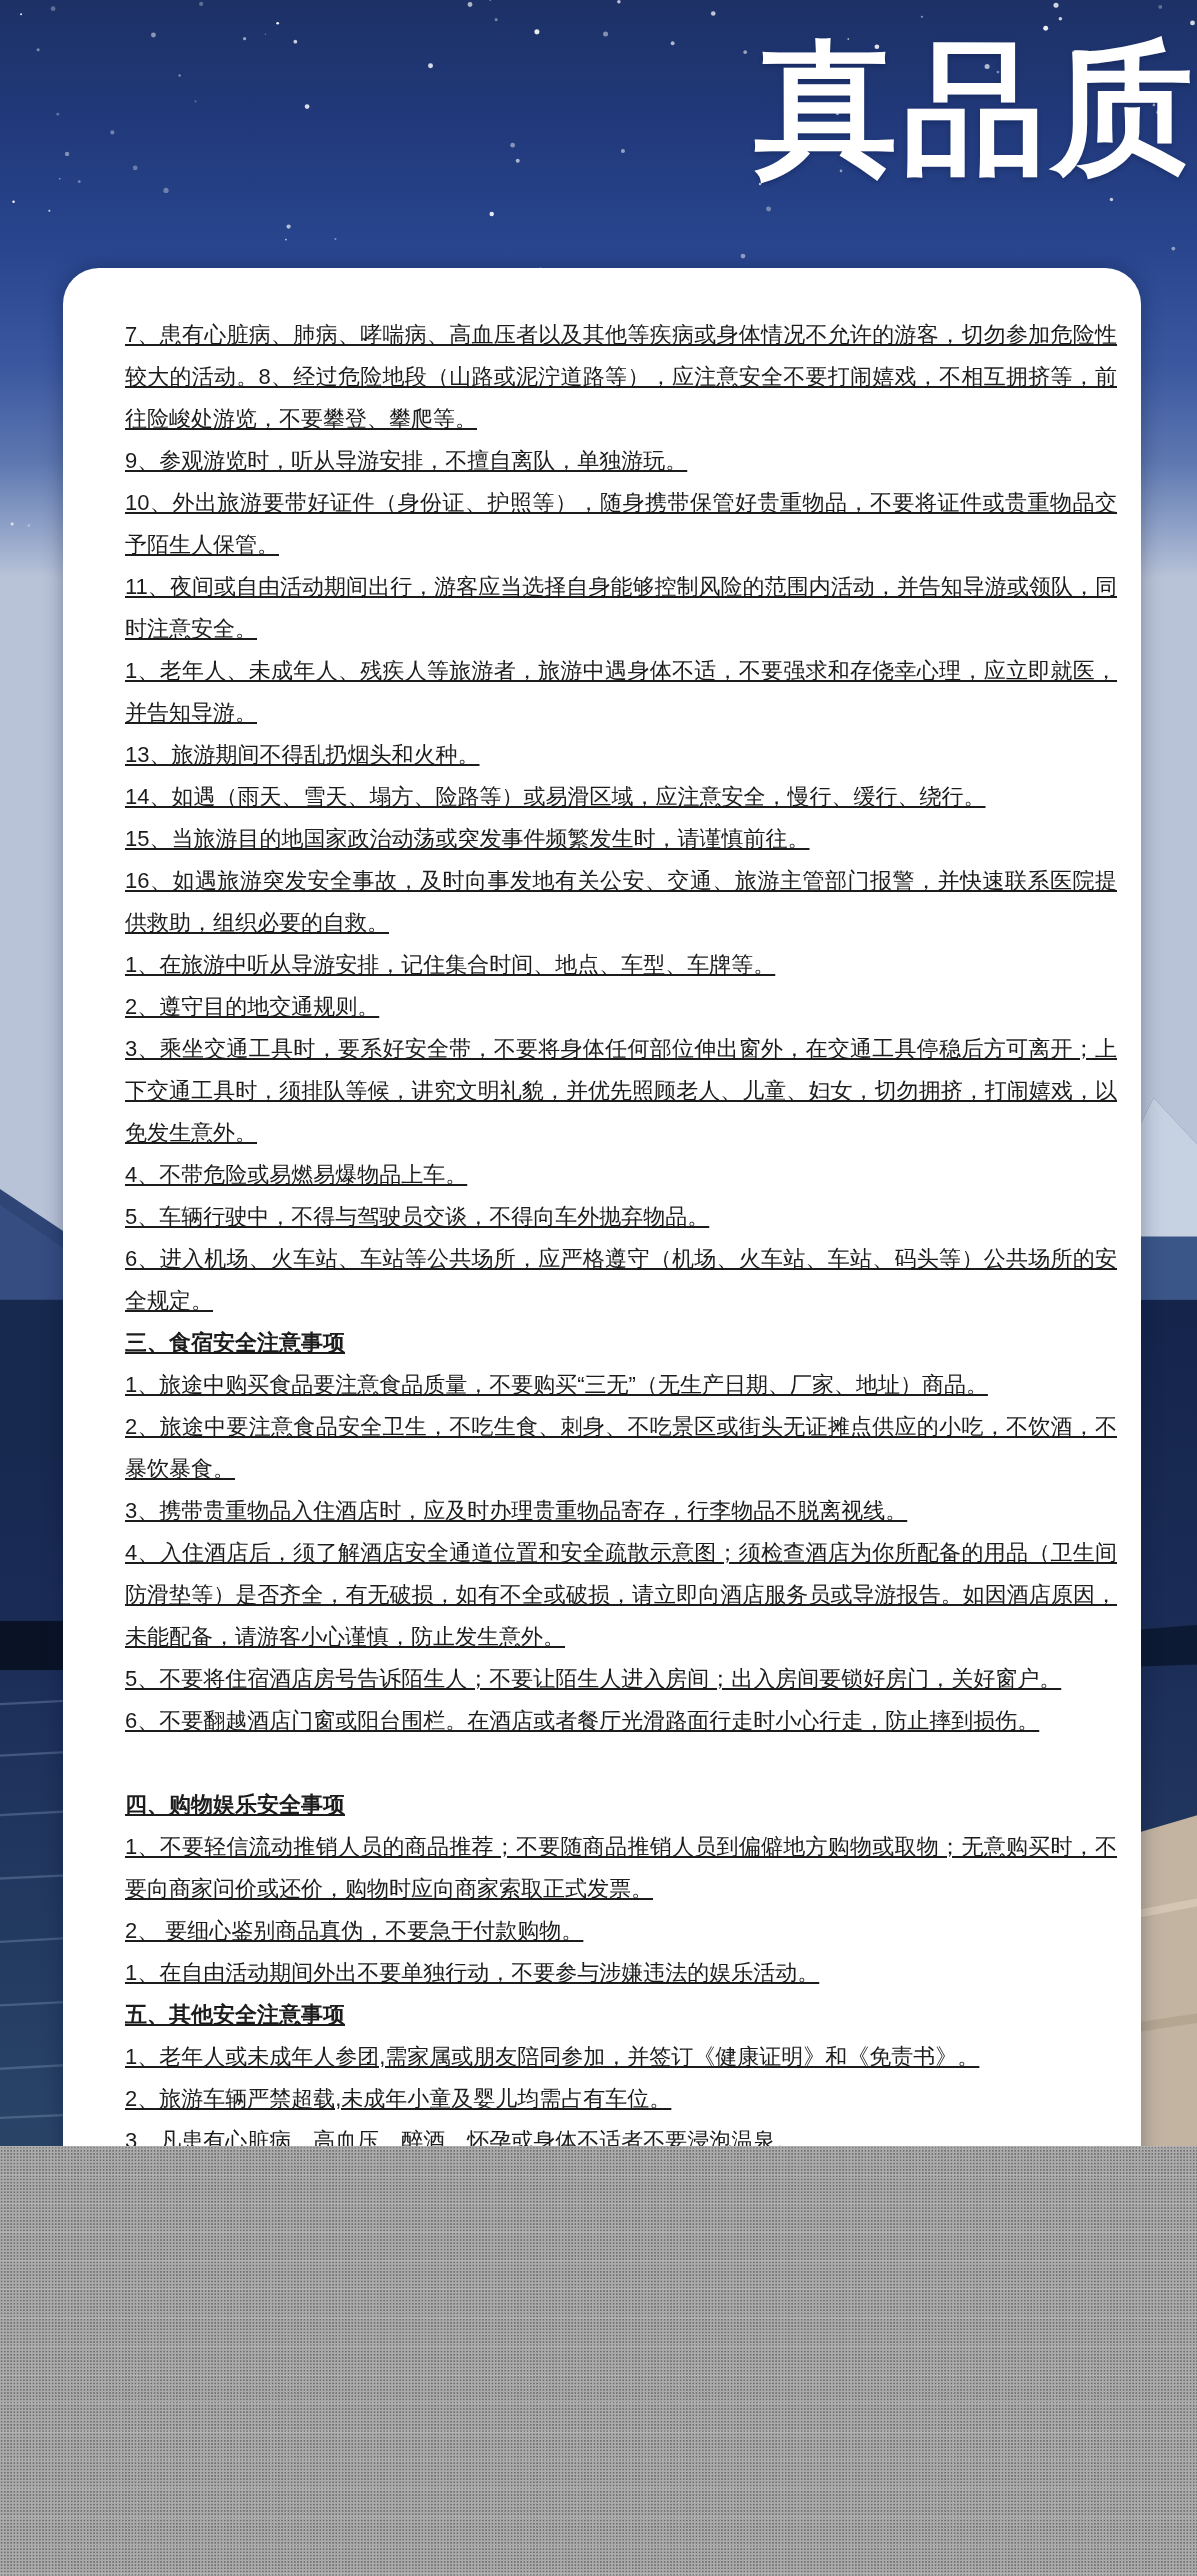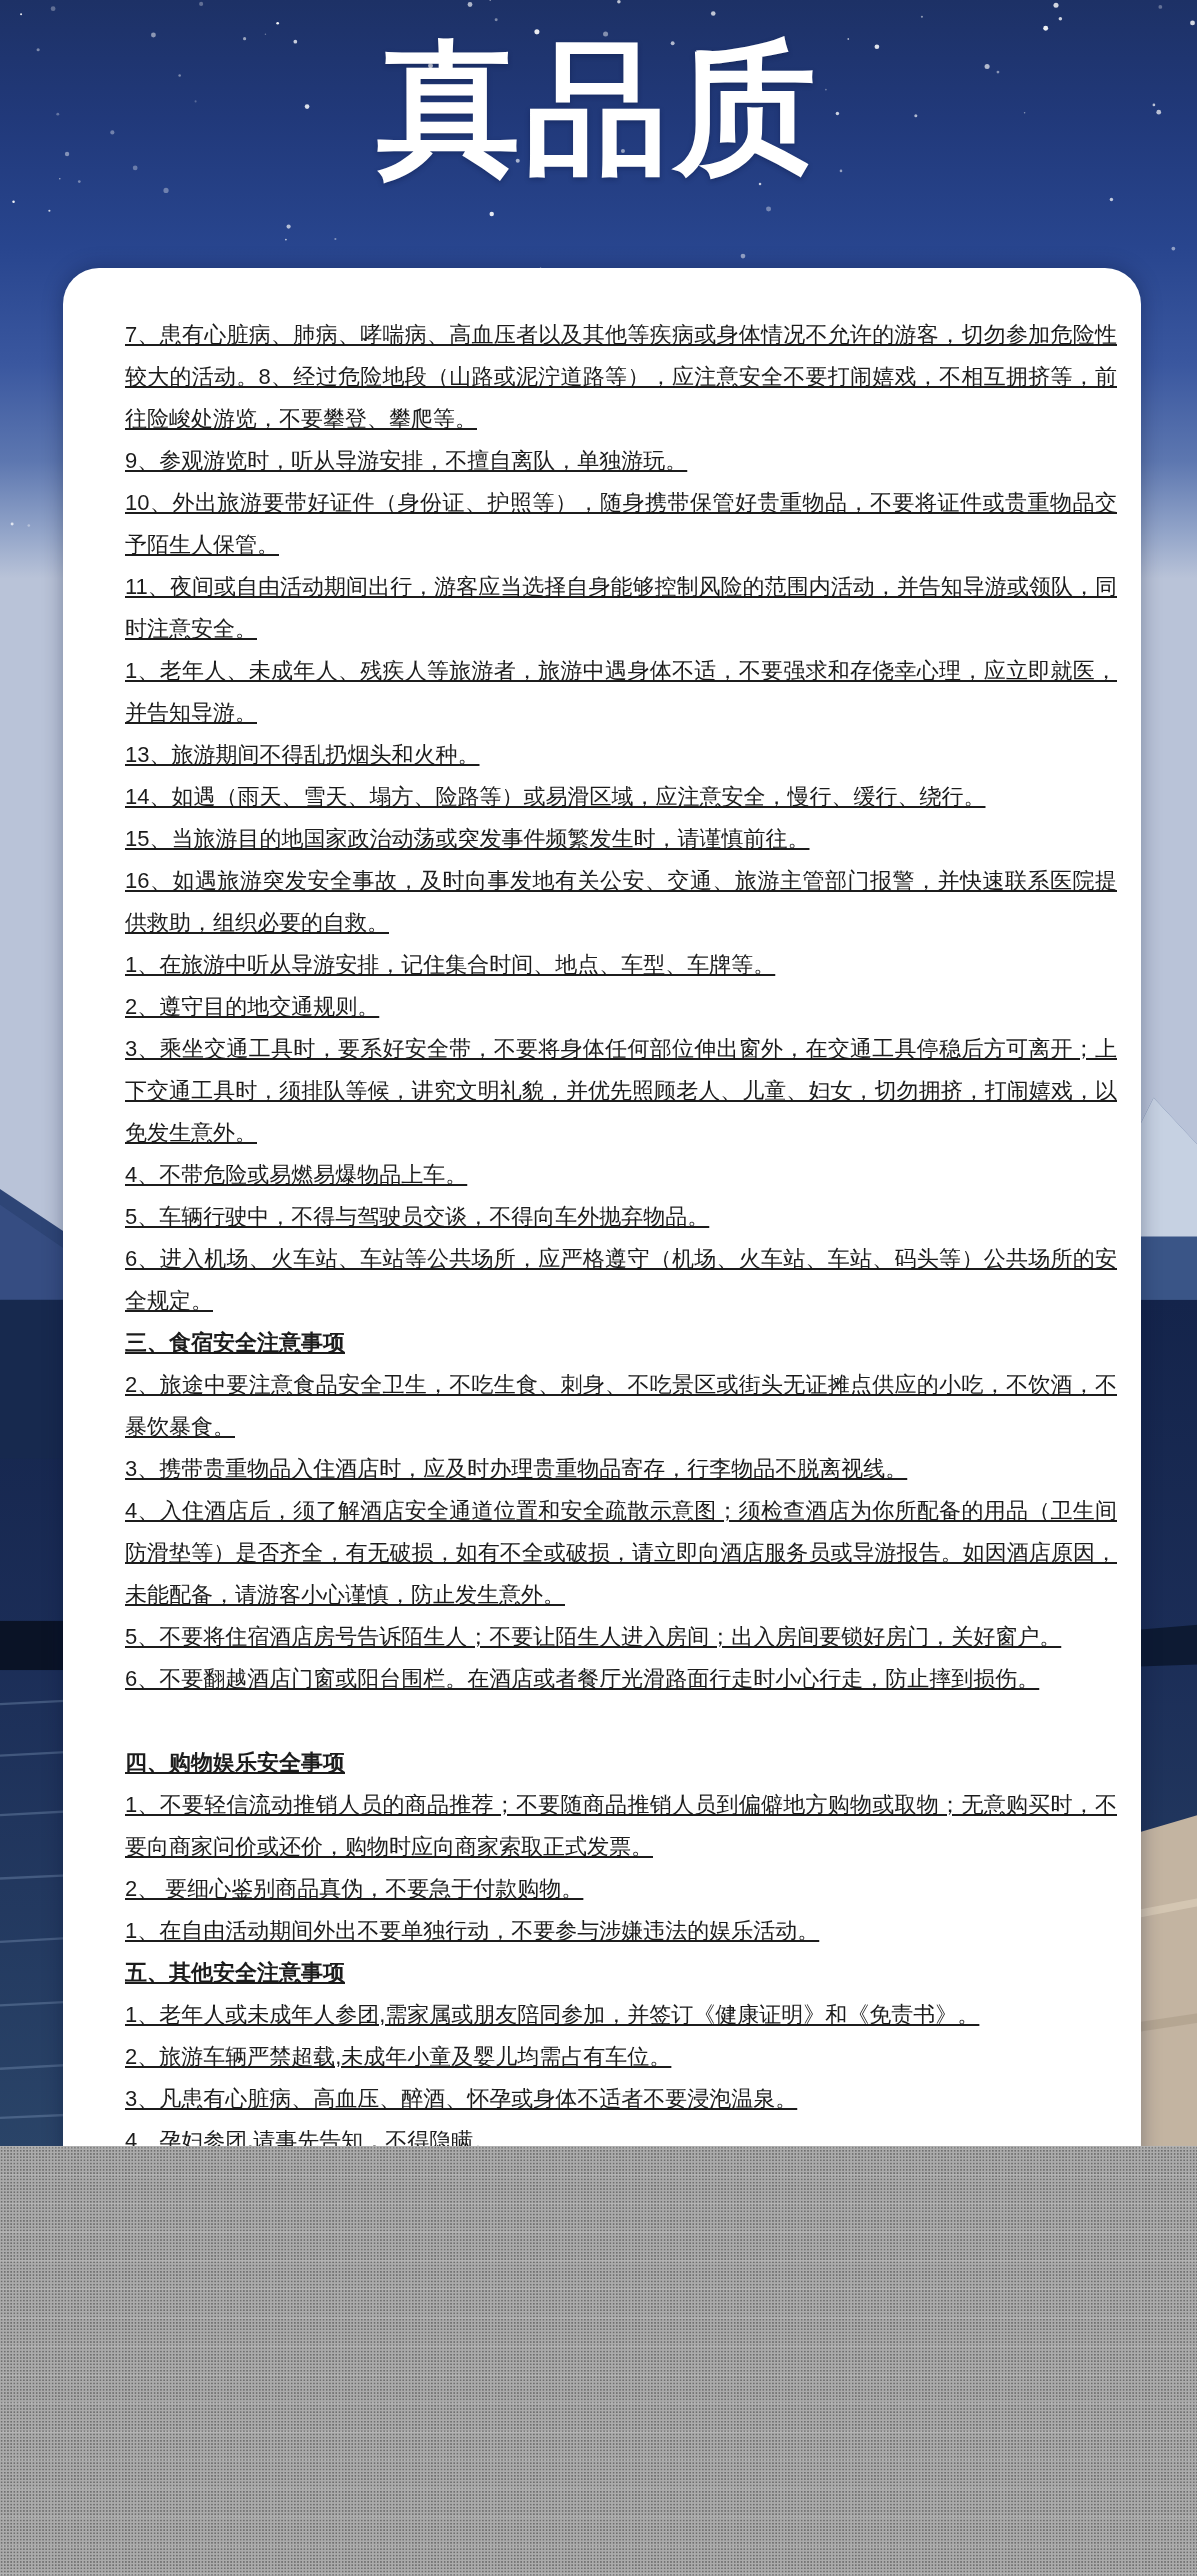--- a/index.html
+++ b/index.html
@@ -6,21 +6,21 @@
   body{
     width:1198px;height:2576px;position:relative;overflow:hidden;
     font-family:"Liberation Sans","DejaVu Sans",sans-serif;
     background:#1d3166;
   }
   
   .bg-scene{position:absolute;left:0;top:0;width:1198px;height:2576px;z-index:0;}
   
   .page-title{
     position:absolute;left:0;top:17.4px;width:100%;z-index:2;
-    text-align:center;color:#ffffff;
+    text-align:right;color:#ffffff;
     font-family:"DejaVu Serif","Liberation Serif",serif;
     font-weight:700;font-size:143px;line-height:182px;letter-spacing:4.8px;
     text-shadow:0 1.6px 4.8px rgba(10,20,60,.35);
   }
   
   .card{
     position:absolute;left:63px;top:268px;width:1078px;height:2308px;
     background:#ffffff;border-radius:36px 36px 0 0;z-index:2;
     box-shadow:0 0 20.6px rgba(5,15,45,.35);
     box-sizing:border-box;
@@ -206,20 +206,21 @@
       <p>14、如遇（雨天、雪天、塌方、险路等）或易滑区域，应注意安全，慢行、缓行、绕行。</p>
       <p>15、当旅游目的地国家政治动荡或突发事件频繁发生时，请谨慎前往。</p>
       <p>16、如遇旅游突发安全事故，及时向事发地有关公安、交通、旅游主管部门报警，并快速联系医院提供救助，组织必要的自救。</p>
       <p>1、在旅游中听从导游安排，记住集合时间、地点、车型、车牌等。</p>
       <p>2、遵守目的地交通规则。</p>
       <p>3、乘坐交通工具时，要系好安全带，不要将身体任何部位伸出窗外，在交通工具停稳后方可离开；上下交通工具时，须排队等候，讲究文明礼貌，并优先照顾老人、儿童、妇女，切勿拥挤，打闹嬉戏，以免发生意外。</p>
       <p>4、不带危险或易燃易爆物品上车。</p>
       <p>5、车辆行驶中，不得与驾驶员交谈，不得向车外抛弃物品。</p>
       <p>6、进入机场、火车站、车站等公共场所，应严格遵守（机场、火车站、车站、码头等）公共场所的安全规定。</p>
       <p class="h">三、食宿安全注意事项</p>
+      <p>1、旅途中购买食品要注意食品质量，不要购买“三无”（无生产日期、厂家、地址）商品。</p>
       <p>2、旅途中要注意食品安全卫生，不吃生食、刺身、不吃景区或街头无证摊点供应的小吃，不饮酒，不暴饮暴食。</p>
       <p>3、携带贵重物品入住酒店时，应及时办理贵重物品寄存，行李物品不脱离视线。</p>
       <p>4、入住酒店后，须了解酒店安全通道位置和安全疏散示意图；须检查酒店为你所配备的用品（卫生间防滑垫等）是否齐全，有无破损，如有不全或破损，请立即向酒店服务员或导游报告。如因酒店原因，未能配备，请游客小心谨慎，防止发生意外。</p>
       <p>5、不要将住宿酒店房号告诉陌生人；不要让陌生人进入房间；出入房间要锁好房门，关好窗户。</p>
       <p>6、不要翻越酒店门窗或阳台围栏。在酒店或者餐厅光滑路面行走时小心行走，防止摔到损伤。</p>
       <p class="h gap-before">四、购物娱乐安全事项</p>
       <p>1、不要轻信流动推销人员的商品推荐；不要随商品推销人员到偏僻地方购物或取物；无意购买时，不要向商家问价或还价，购物时应向商家索取正式发票。</p>
       <p>2、 要细心鉴别商品真伪，不要急于付款购物。</p>
       <p>1、在自由活动期间外出不要单独行动，不要参与涉嫌违法的娱乐活动。</p>
       <p class="h">五、其他安全注意事项</p>

